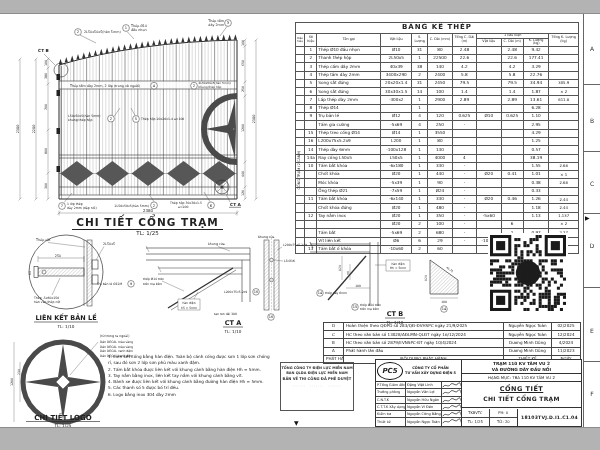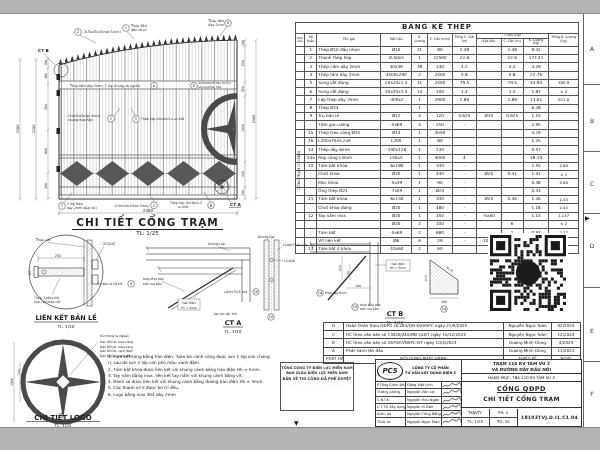--- a/index.html
+++ b/index.html
@@ -865,21 +865,21 @@
           </div>
         </div>
     </div>
     <div class="tb-right">
       <div class="tb-project">
         <div>TRẠM 110 KV TÂM VU 2</div>
         <div>VÀ ĐƯỜNG DÂY ĐẤU NỐI</div>
       </div>
       <div class="tb-hangmuc">HẠNG MỤC: TBA 110 KV TÂM VU 2</div>
       <div class="tb-titles">
-        <div class="tb-doc">CỔNG QĐPD</div>
+        <div class="tb-doc">CỔNG TIẾT</div>
         <div class="tb-sheet">CHI TIẾT CỔNG TRẠM</div>
       </div>
       <div class="tb-bottom">
         <div class="tb-grid">
           <span>TKBVTC</span>
           <span>PH: 0</span>
           <span>TL: 1/25</span>
           <span>TỜ: 20</span>
         </div>
         <div class="tb-number">18103TVJ.D.I1.C1.04</div>

